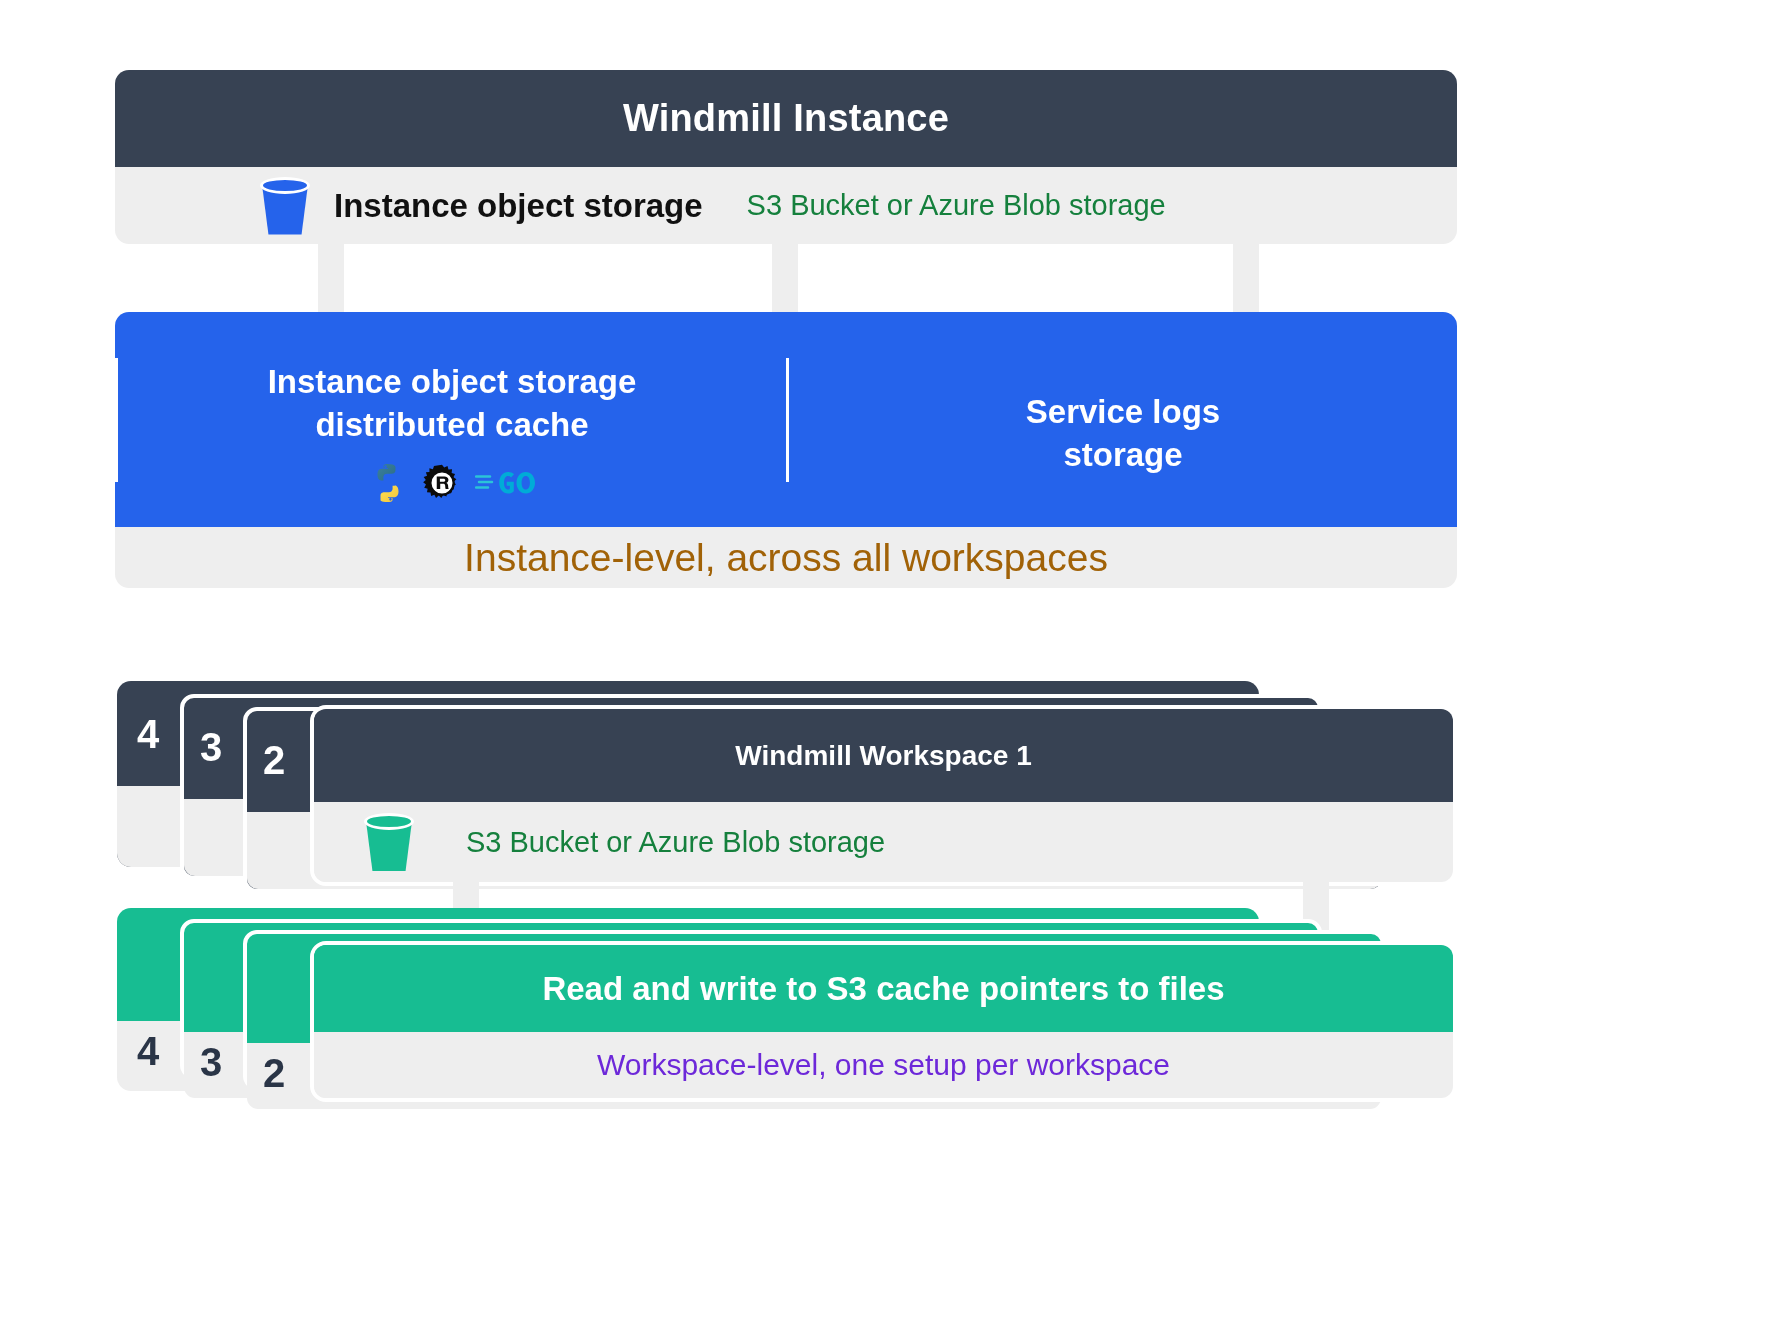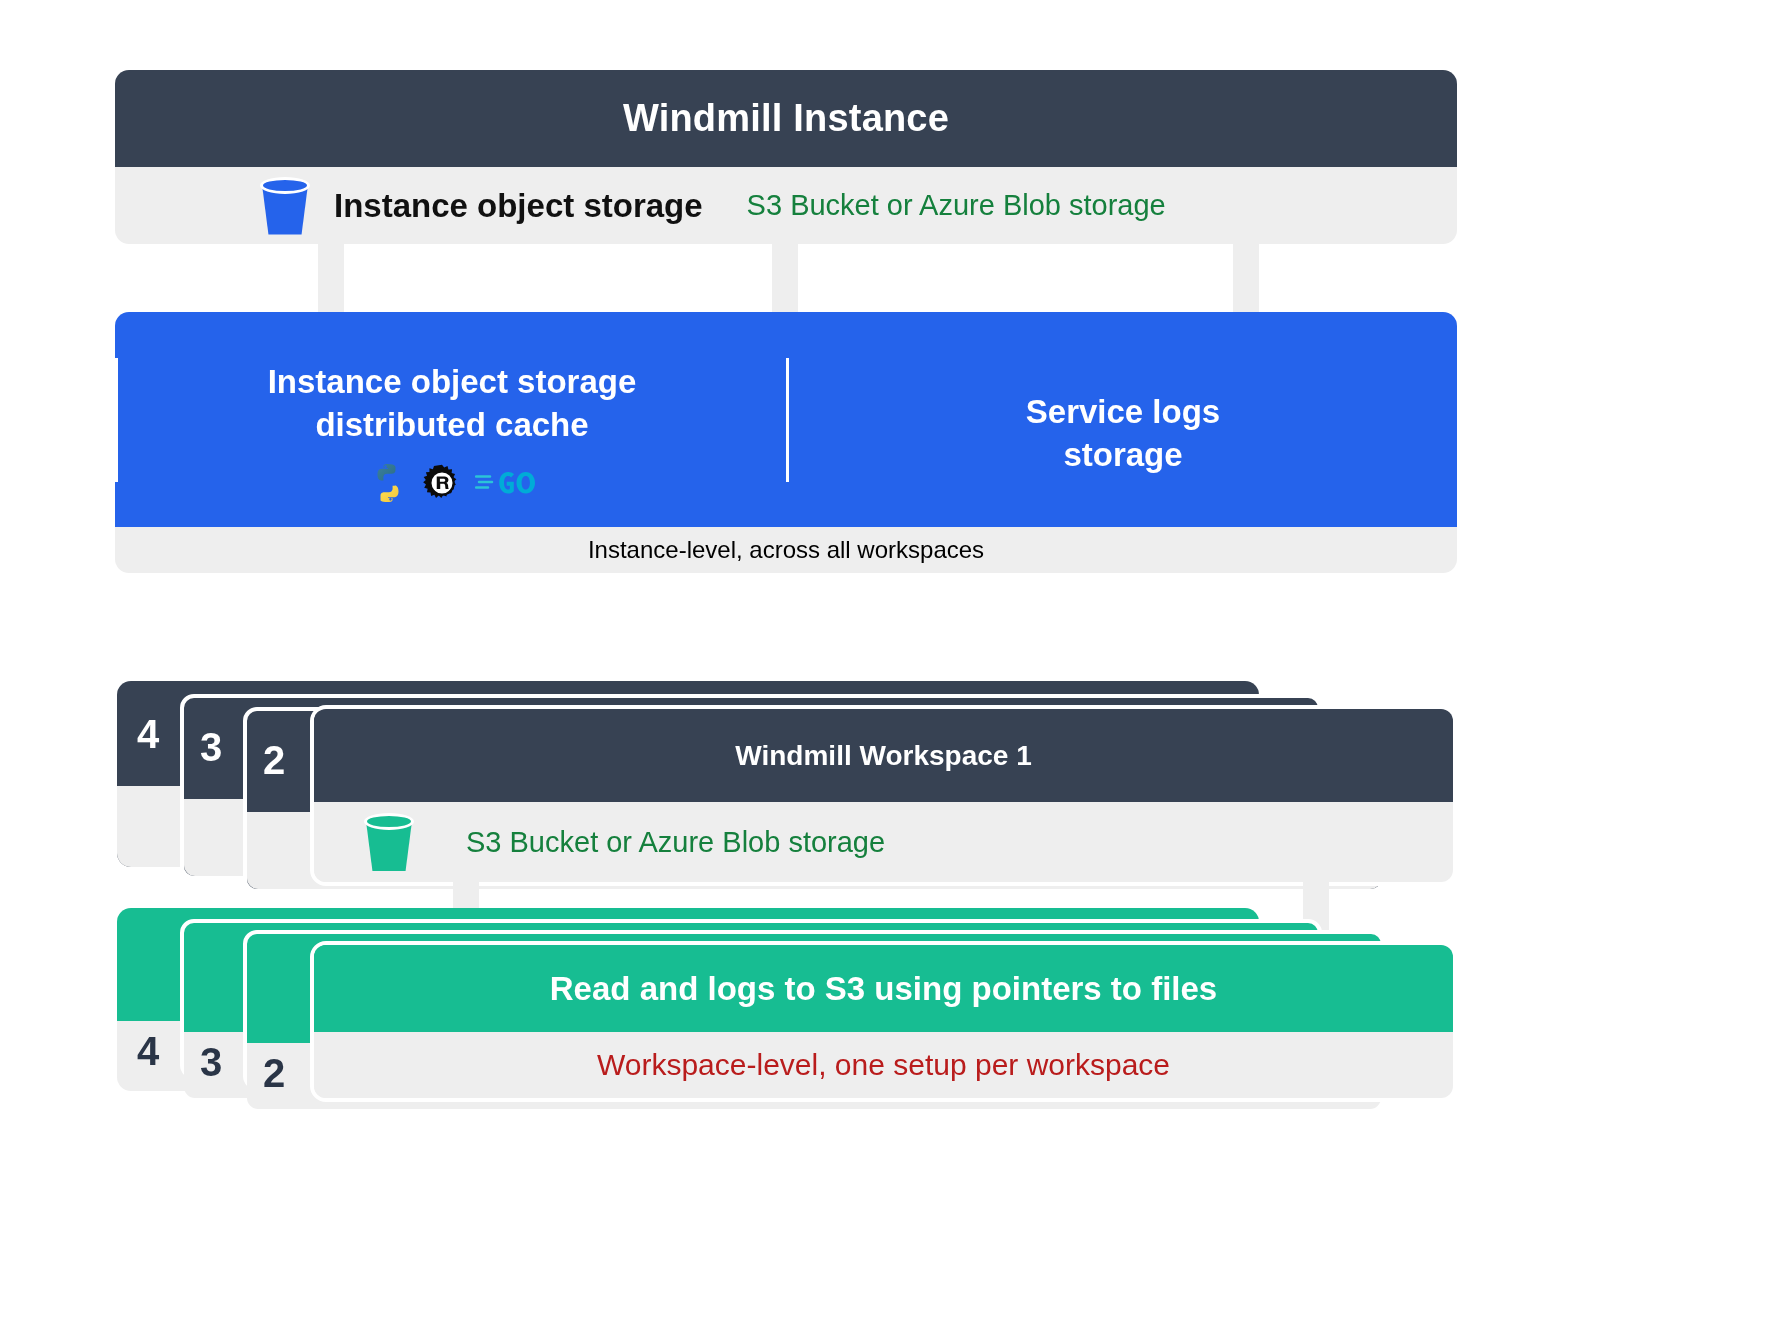--- a/index.html
+++ b/index.html
@@ -82,24 +82,24 @@
   }
   .feature-col .ftext {
     font-size: 33px; font-weight: bold; line-height: 1.28; white-space: pre-line;
   }
   .col-divider {
     width: 3px; height: 124px; background: #ffffff; flex: 0 0 3px;
   }
   #lang-icons { display: flex; align-items: center; gap: 12px; margin-top: 14px; height: 46px; }
 
   #instance-footer {
-    position: absolute; left: 115px; top: 527px; width: 1342px; height: 46px;
+    position: absolute; left: 115px; top: 527px; width: 1342px; height: 61px;
     background: #eeeeee; border-radius: 0 0 14px 14px;
     display: flex; align-items: center; justify-content: center;
-    font-size: 24px; color: #000000;
+    font-size: 39px; color: #a16207;
   }
 
   
   .stack-card {
     position: absolute; border-radius: 14px;
   }
   .stack-num {
     position: absolute; font-size: 40px; font-weight: bold; color: #ffffff;
   }
   .stack-num.dark-on-green { color: #2a3547; }
@@ -112,21 +112,21 @@
   }
 
   #green-panel {
     position: absolute; background: #17bd92; border-radius: 14px 14px 0 0;
     display: flex; align-items: center; justify-content: center;
     color: #ffffff; font-weight: bold; font-size: 33px;
   }
   #ws-footer {
     position: absolute; background: #eeeeee; border-radius: 0 0 14px 14px;
     display: flex; align-items: center; justify-content: center;
-    font-size: 30px; color: #b91c1c;
+    font-size: 30px; color: #6d28d9;
   }
 </style>
 </head>
 <body>
 
 <div id="canvas">
 
   <div id="instance-card">
     <div id="instance-title" class="dark-header">Windmill Instance</div>
     <div id="instance-storage-row" class="gray-row">
@@ -252,17 +252,17 @@
   <div class="stack-card" style="left:184px; top:1032px; width:1134px; height:66px; background:#eeeeee; border-radius:0 0 11px 11px;"></div>
 
   <div class="stack-card" style="left:243px; top:930px; width:1142px; height:160px; background:#17bd92; border:4px solid #ffffff;"></div>
   <div class="stack-card" style="left:247px; top:1043px; width:1134px; height:66px; background:#eeeeee; border-radius:0 0 11px 11px;"></div>
 
   <span class="stack-num dark-on-green" style="left:137px; top:1029px;">4</span>
   <span class="stack-num dark-on-green" style="left:200px; top:1040px;">3</span>
   <span class="stack-num dark-on-green" style="left:263px; top:1051px;">2</span>
 
   <div style="position:absolute; left:310px; top:941px; width:1147px; border:4px solid #ffffff; border-radius:16px; overflow:hidden;">
-    <div id="green-panel" style="position:relative; left:0; top:0; width:100%; height:87px; border-radius:0;">Read and logs to S3 using pointers to files</div>
+    <div id="green-panel" style="position:relative; left:0; top:0; width:100%; height:87px; border-radius:0;">Read and write to S3 cache pointers to files</div>
     <div id="ws-footer" style="position:relative; left:0; top:0; width:100%; height:66px; border-radius:0;">Workspace-level, one setup per workspace</div>
   </div>
 
 </div>
 
 </body></html>

